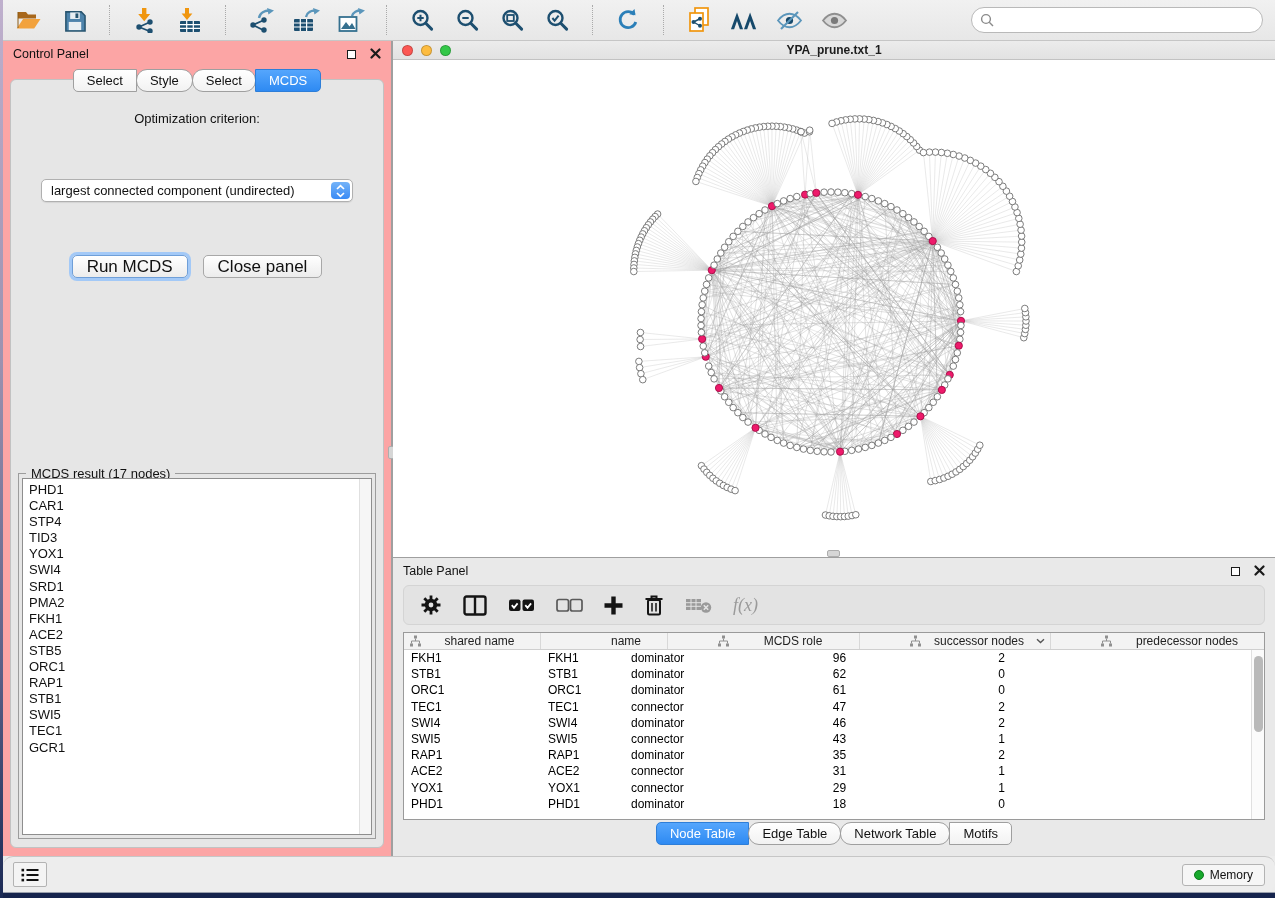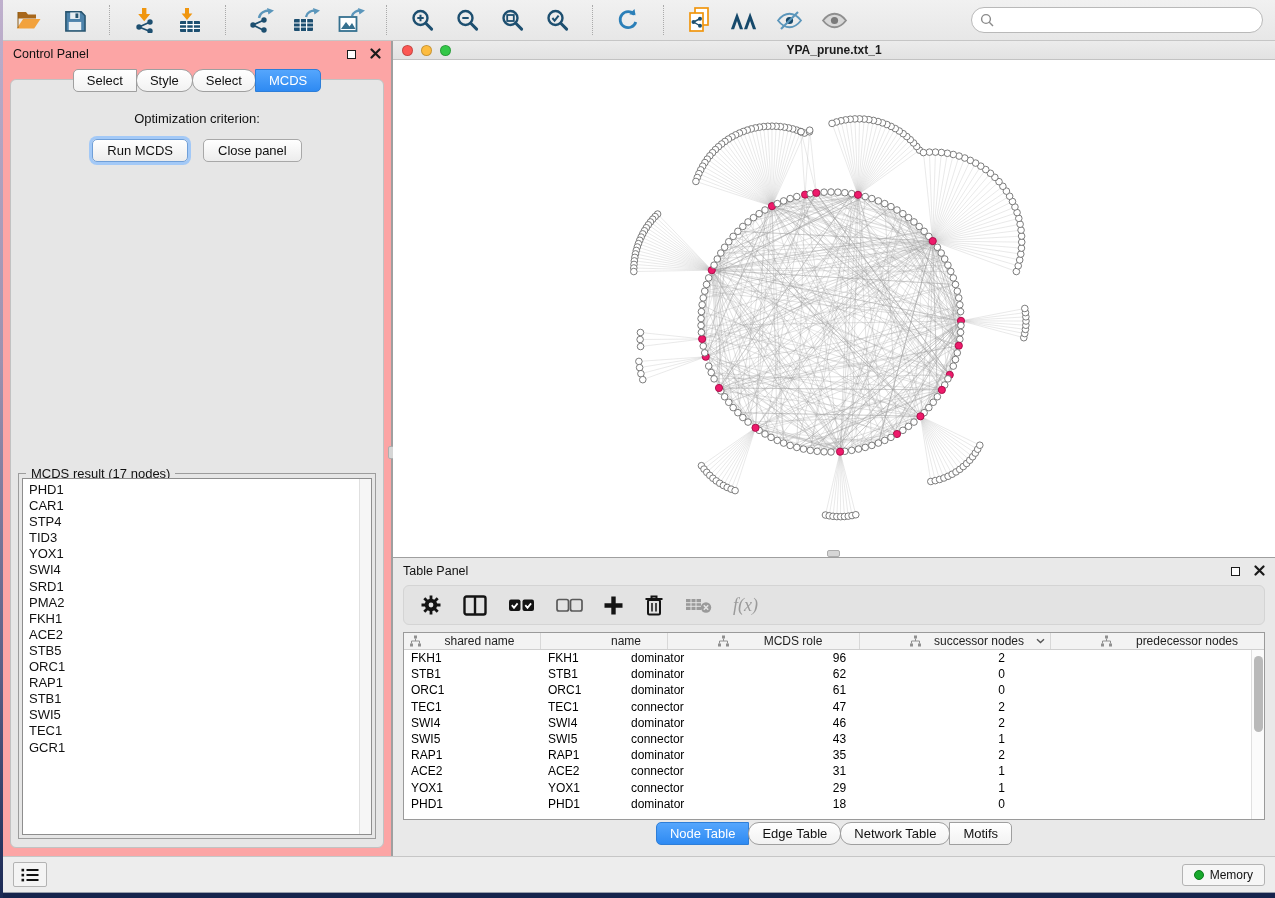--- a/index.html
+++ b/index.html
@@ -31,29 +31,29 @@
   .float-ic{display:inline-block;width:9px;height:9px;border:1.5px solid #1a1a1a;background:#fdfdfd;}
   .cp-tabs,.tp-tabs{display:flex;justify-content:center;}
   .cp-tabs{margin-top:2px;position:relative;z-index:2;flex:none;}
   .seg{padding:3px 13px;font-size:13px;background:linear-gradient(#ffffff,#f2f2f2);
     border:1px solid #9f9f9f;color:#111;white-space:nowrap;}
   .seg+.seg{margin-left:-1px;border-radius:11px;}
   .seg:first-child{border-radius:5px 0 0 5px;}
   .seg:last-child{border-radius:0 5px 5px 0;}
   .seg.active{background:linear-gradient(#55a6fd,#2e8af2);color:#fff;border-color:#2e7ed8;}
   .cp-pane{margin:-13px 7px 8px;border:1px solid #c2c2c2;border-radius:6px;background:#e6e6e6;
-    flex:1;display:flex;flex-direction:column;padding-top:31px;min-height:0;}
+    flex:1;display:flex;flex-direction:column;padding-top:31px;min-height:0;gap:40px;}
   .crit-label{text-align:center;font-size:13px;color:#111;}
   .dropdown{width:312px;height:23px;margin:13px auto 0;background:#fff;border:1px solid #b0b0b0;
     border-radius:5px;position:relative;display:flex;align-items:center;box-shadow:0 1px 1px rgba(0,0,0,.08);}
   .dd-value{font-size:13px;padding-left:9px;color:#111;white-space:nowrap;overflow:hidden;}
   .dd-step{position:absolute;right:2px;top:2px;width:19px;height:17px;border-radius:4px;
     background:linear-gradient(#74b3f8,#3a8bf5);display:flex;align-items:center;justify-content:center;}
   .btn-row{display:flex;justify-content:center;gap:15px;margin-top:13px;}
-  .aqua-btn{font-size:13px;height:23px;padding:0 14px;background:linear-gradient(#ffffff,#ececec);
+  .aqua-btn{font-size:17px;height:23px;padding:0 14px;background:linear-gradient(#ffffff,#ececec);
     border:1px solid #a8a8a8;border-radius:5px;color:#111;}
   .aqua-btn.focus{box-shadow:0 0 0 3px #a3c9f7;border-color:#6f9fd8;}
   .spacer{flex:1;}
   .result-group{position:relative;margin:11px 7px 8px;height:366px;border:1px solid #9c9c9c;flex:none;}
   .legend{position:absolute;top:-8px;left:7px;background:#e6e6e6;padding:0 5px;font-size:13px;color:#111;}
   .result-list{position:absolute;left:3px;right:3px;top:4px;bottom:3px;background:#fff;
     border:1px solid #8e8e8e;overflow:hidden;padding:3px 18px 0 6px;}
   .mcds-item{font-size:13px;line-height:16.1px;color:#111;}
   .result-scroll{position:absolute;right:4px;top:5px;bottom:4px;width:12px;background:#f6f6f6;
     border-left:1px solid #e0e0e0;}
@@ -86,21 +86,21 @@
   .td{font-size:12px;color:#000;padding:0 7px;white-space:nowrap;overflow:hidden;}
   .col0{width:137px;flex:none;} .col1{width:83px;flex:none;} .col2{width:148px;flex:none;}
   .col3{width:147px;flex:none;} .col4{width:170px;flex:none;} .colfill{flex:1;border-right:none!important;}
   .td.num{text-align:center;}
   .td.col3{padding-right:19px;} .td.col4{padding-right:12px;}
   .tscroll{position:absolute;right:0;top:17px;bottom:0;width:13px;background:#fbfbfb;border-left:1px solid #e0e0e0;}
   .tthumb{position:absolute;top:6px;left:1.5px;width:9px;height:76px;background:#b9b9b9;border-radius:5px;}
   .tp-tabs{height:26px;align-items:center;flex:none;}
   
   .statusbar{height:36px;flex:none;background:#ededed;border-top:1px solid #c6c6c6;display:flex;
-    align-items:center;padding:0 10px;}
+    align-items:center;padding:0 10px;border-radius:10px;}
   .sb-left-btn{width:34px;height:25px;border:1px solid #b3b3b3;background:#f4f4f4;border-radius:2px;
     display:flex;align-items:center;justify-content:center;}
   .sb-spacer{flex:1;}
   .memory-btn{display:flex;align-items:center;gap:6px;border:1px solid #b3b3b3;border-radius:3px;
     padding:3px 11px;background:#f6f6f6;font-size:12px;color:#111;}
   .mem-dot{width:10px;height:10px;border-radius:50%;background:#17a82c;border:0.5px solid #0d7a1d;}
   .tree-ic{flex:none;margin-right:2px;}
   .sort-ic{flex:none;margin-left:2px;}
 </style>
 </head>
@@ -260,20 +260,29 @@
           </span>
         </div>
         <div class="cp-tabs">
             <div class="seg">Select</div>
             <div class="seg">Style</div>
             <div class="seg">Select</div>
             <div class="seg active">MCDS</div>
           </div>
         <div class="cp-pane">
           <div class="crit-label">Optimization criterion:</div>
+          <div class="dropdown">
+            <span class="dd-value">largest connected component (undirected)</span>
+            <span class="dd-step">
+                <svg width="11" height="14" viewBox="0 0 11 14">
+                  <path d="M2 5l3.5-3.3L9 5" fill="none" stroke="#fff" stroke-width="1.7"></path>
+                  <path d="M2 9l3.5 3.3L9 9" fill="none" stroke="#fff" stroke-width="1.7"></path>
+                </svg>
+              </span>
+          </div>
           <div class="btn-row">
             <button class="aqua-btn focus">Run MCDS</button>
             <button class="aqua-btn">Close panel</button>
           </div>
           <div class="spacer"></div>
           <div class="result-group">
             <span class="legend">MCDS result (17 nodes)</span>
             <div class="result-list">
                 <div class="mcds-item">PHD1</div>
                 <div class="mcds-item">CAR1</div>

